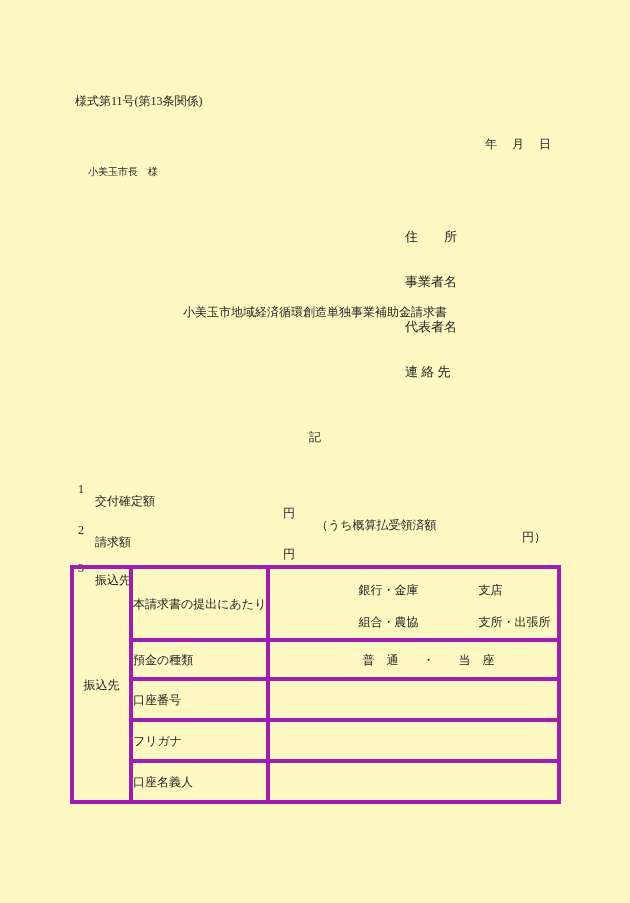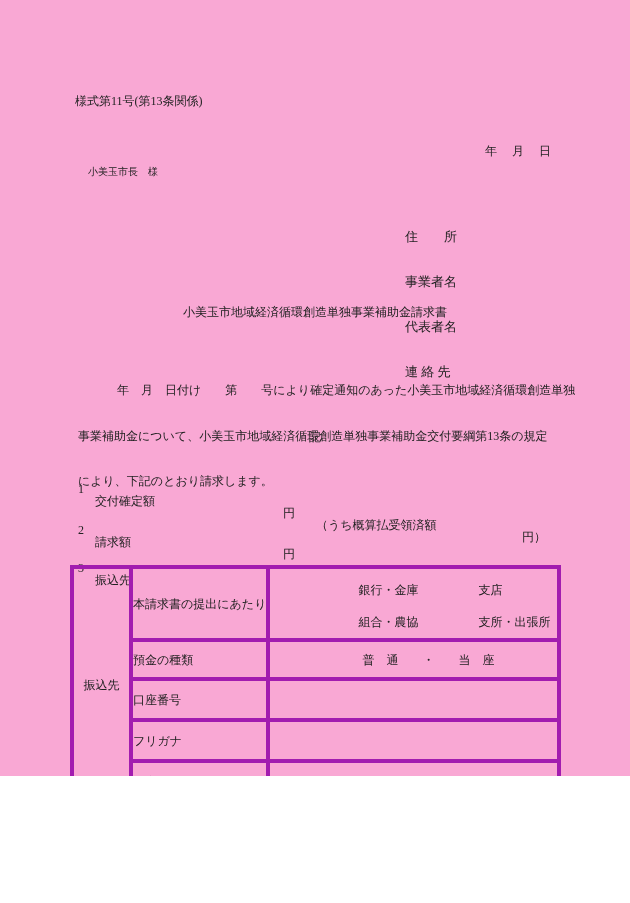--- a/index.html
+++ b/index.html
@@ -5,30 +5,30 @@
 <style>
   html, body { margin: 0; padding: 0; }
   body {
     font-family: "Liberation Serif", "DejaVu Serif", serif;
     background: #ffffff;
     color: #222222;
   }
   .page {
     position: relative;
     width: 630px;
-    height: 776px;
-    background: #f9a8d4;
+    height: 903px;
+    background: #fef9c3;
     overflow: hidden;
     font-size: 12px;
     line-height: 1;
   }
   .abs { position: absolute; white-space: pre; }
 
   .form-number { left: 75px; top: 95px; }
-  .date-line { left: 485px; top: 145px; }
+  .date-line { left: 485px; top: 138px; }
   .addressee { left: 88px; top: 167px; font-size: 10px; }
 
   .applicant-block { left: 405px; top: 201px; font-size: 13px; }
   .applicant-block div { height: 19px; line-height: 19px; white-space: pre; }
 
   .doc-title {
     left: 0; top: 306px; width: 630px;
     text-align: center; white-space: pre;
   }
 
@@ -91,25 +91,20 @@
 
   <div class="abs doc-title">小美玉市地域経済循環創造単独事業補助金請求書</div>
 
   <div class="abs applicant-block">
     <div>住　　所</div>
     <div>事業者名</div>
     <div>代表者名</div>
     <div>連 絡 先</div>
   </div>
 
-  <div class="abs body-par">
-    <div>　　　 年　月　日付け　　第　　号により確定通知のあった小美玉市地域経済循環創造単独</div>
-    <div>事業補助金について、小美玉市地域経済循環創造単独事業補助金交付要綱第13条の規定</div>
-    <div>により、下記のとおり請求します。</div>
-  </div>
 
   <div class="abs ki">記</div>
 
   <div class="abs item-line item1">
     <span class="pos-no">1</span>
     <span class="pos-label">交付確定額</span>
     <span class="pos-unit">円</span>
     <span class="pos-paren">（うち概算払受領済額</span>
     <span class="pos-paren-unit">円）</span>
   </div>

